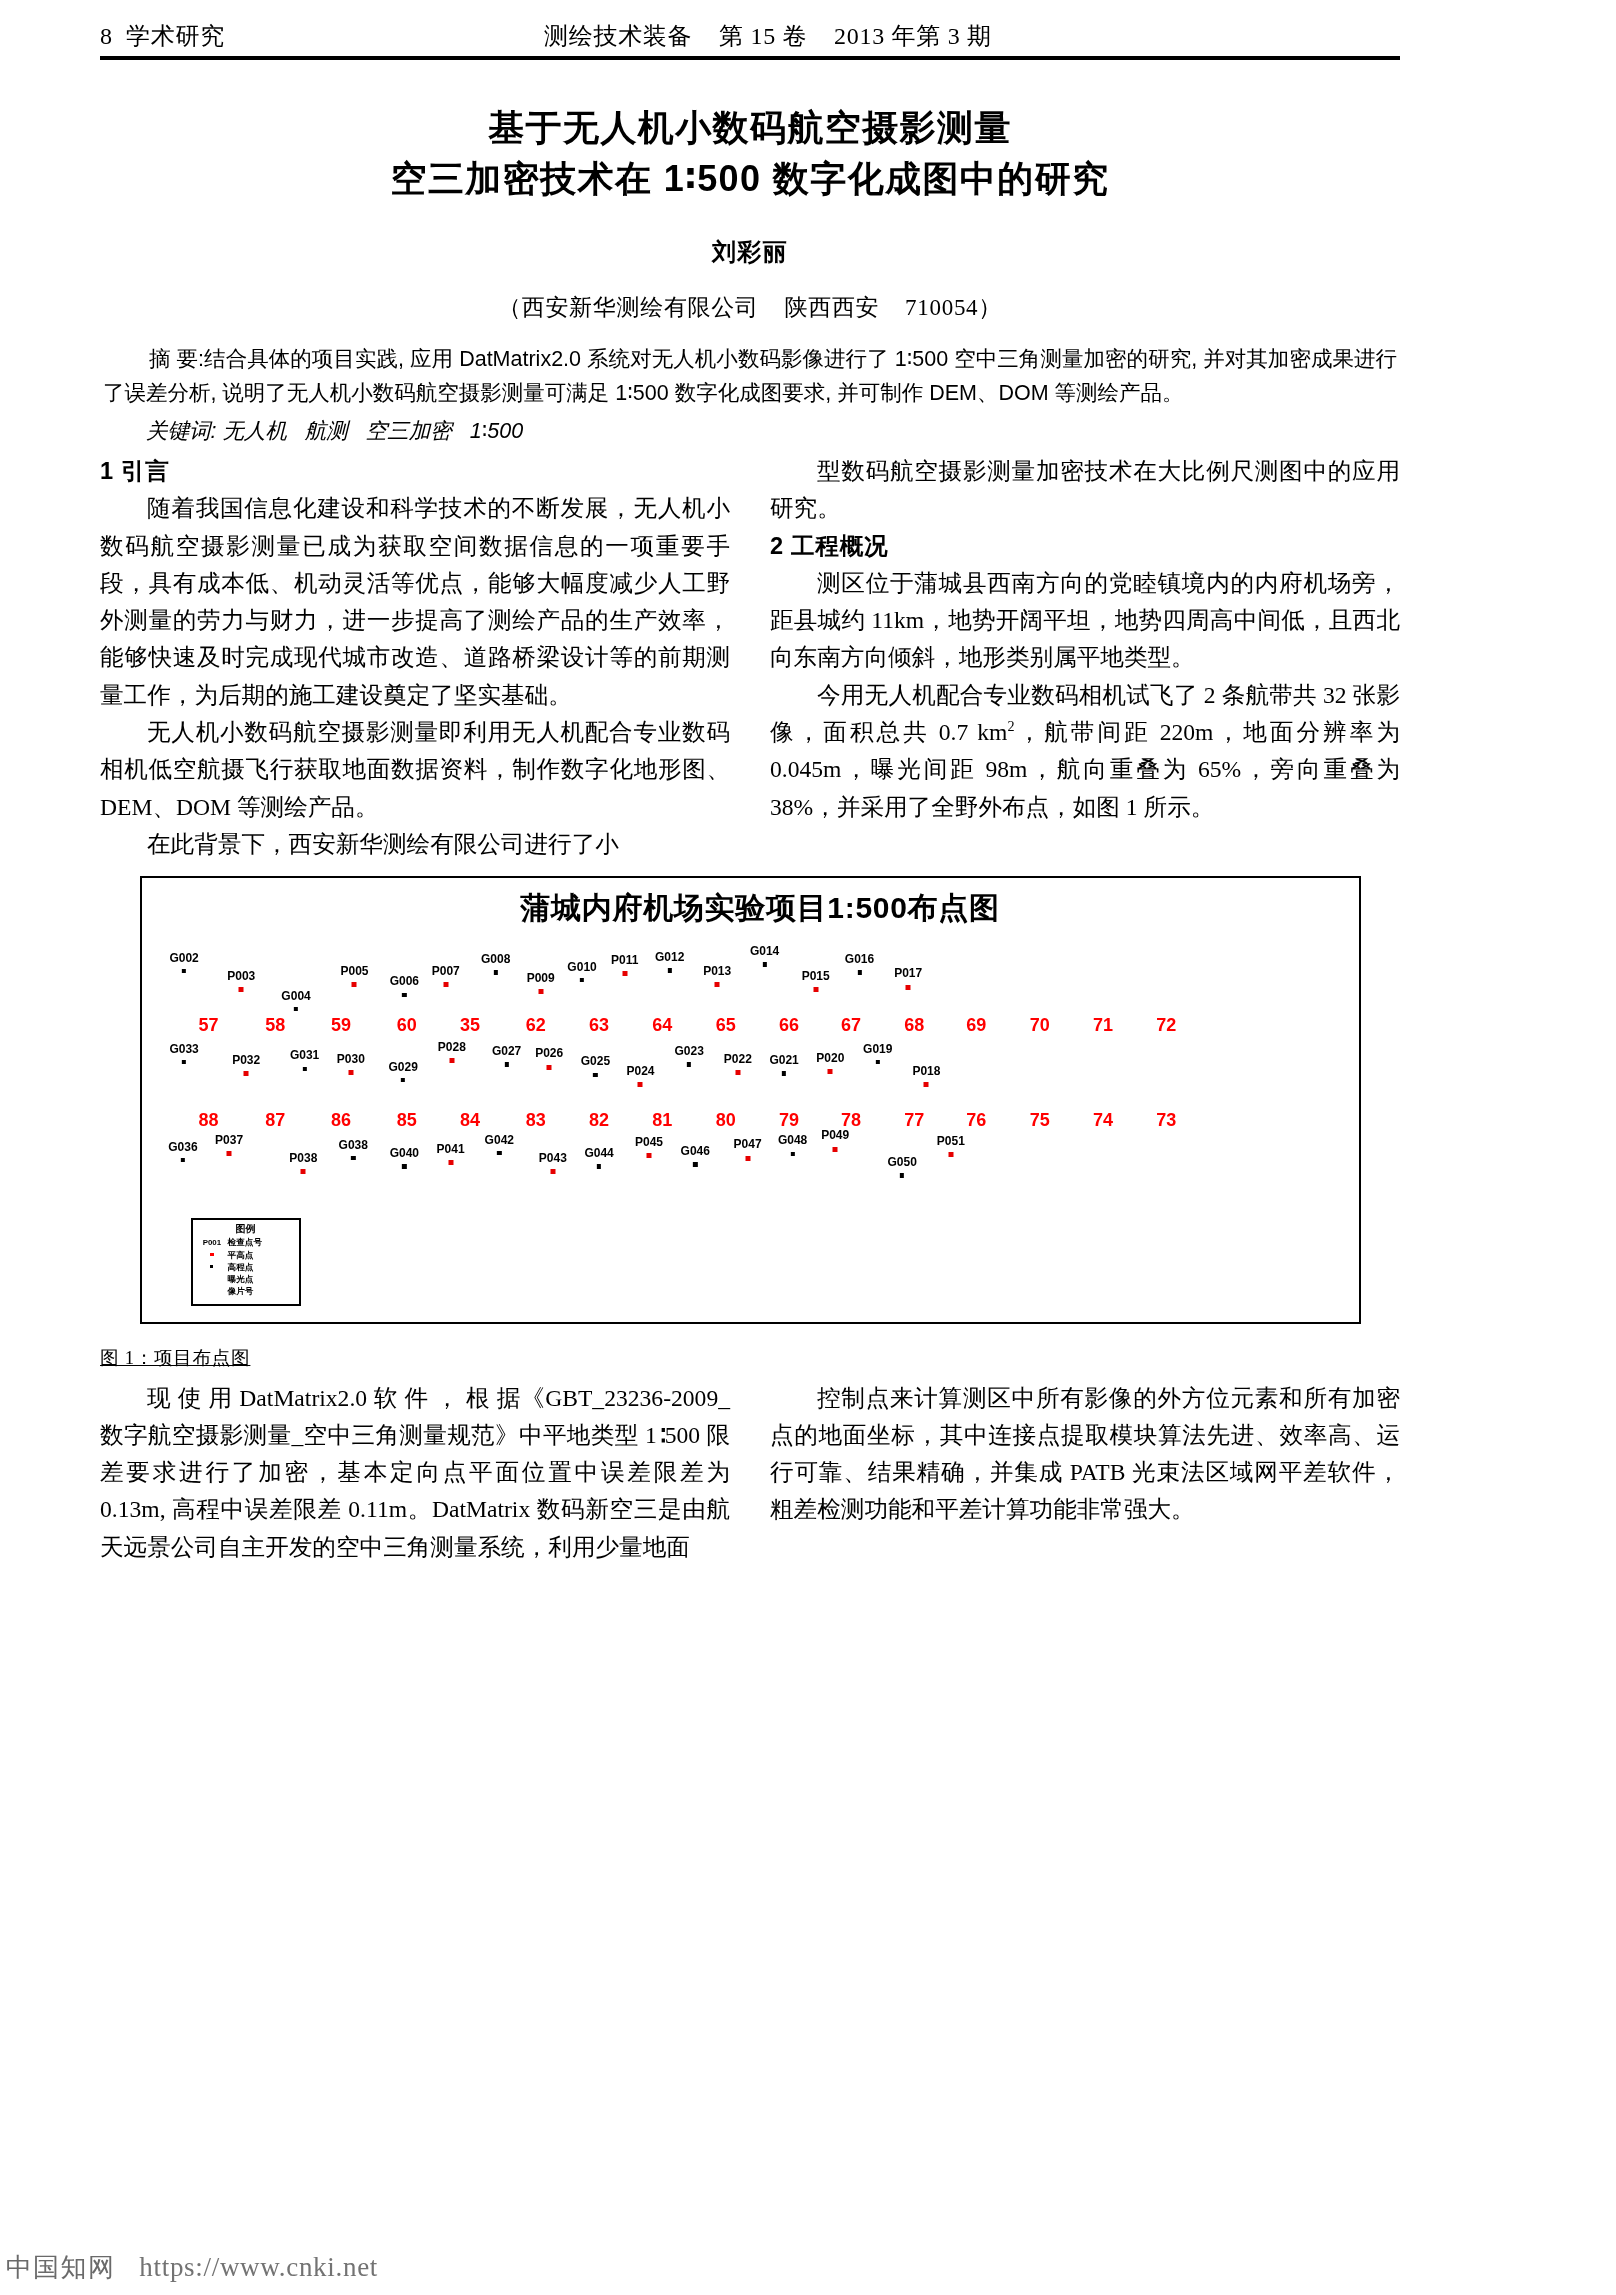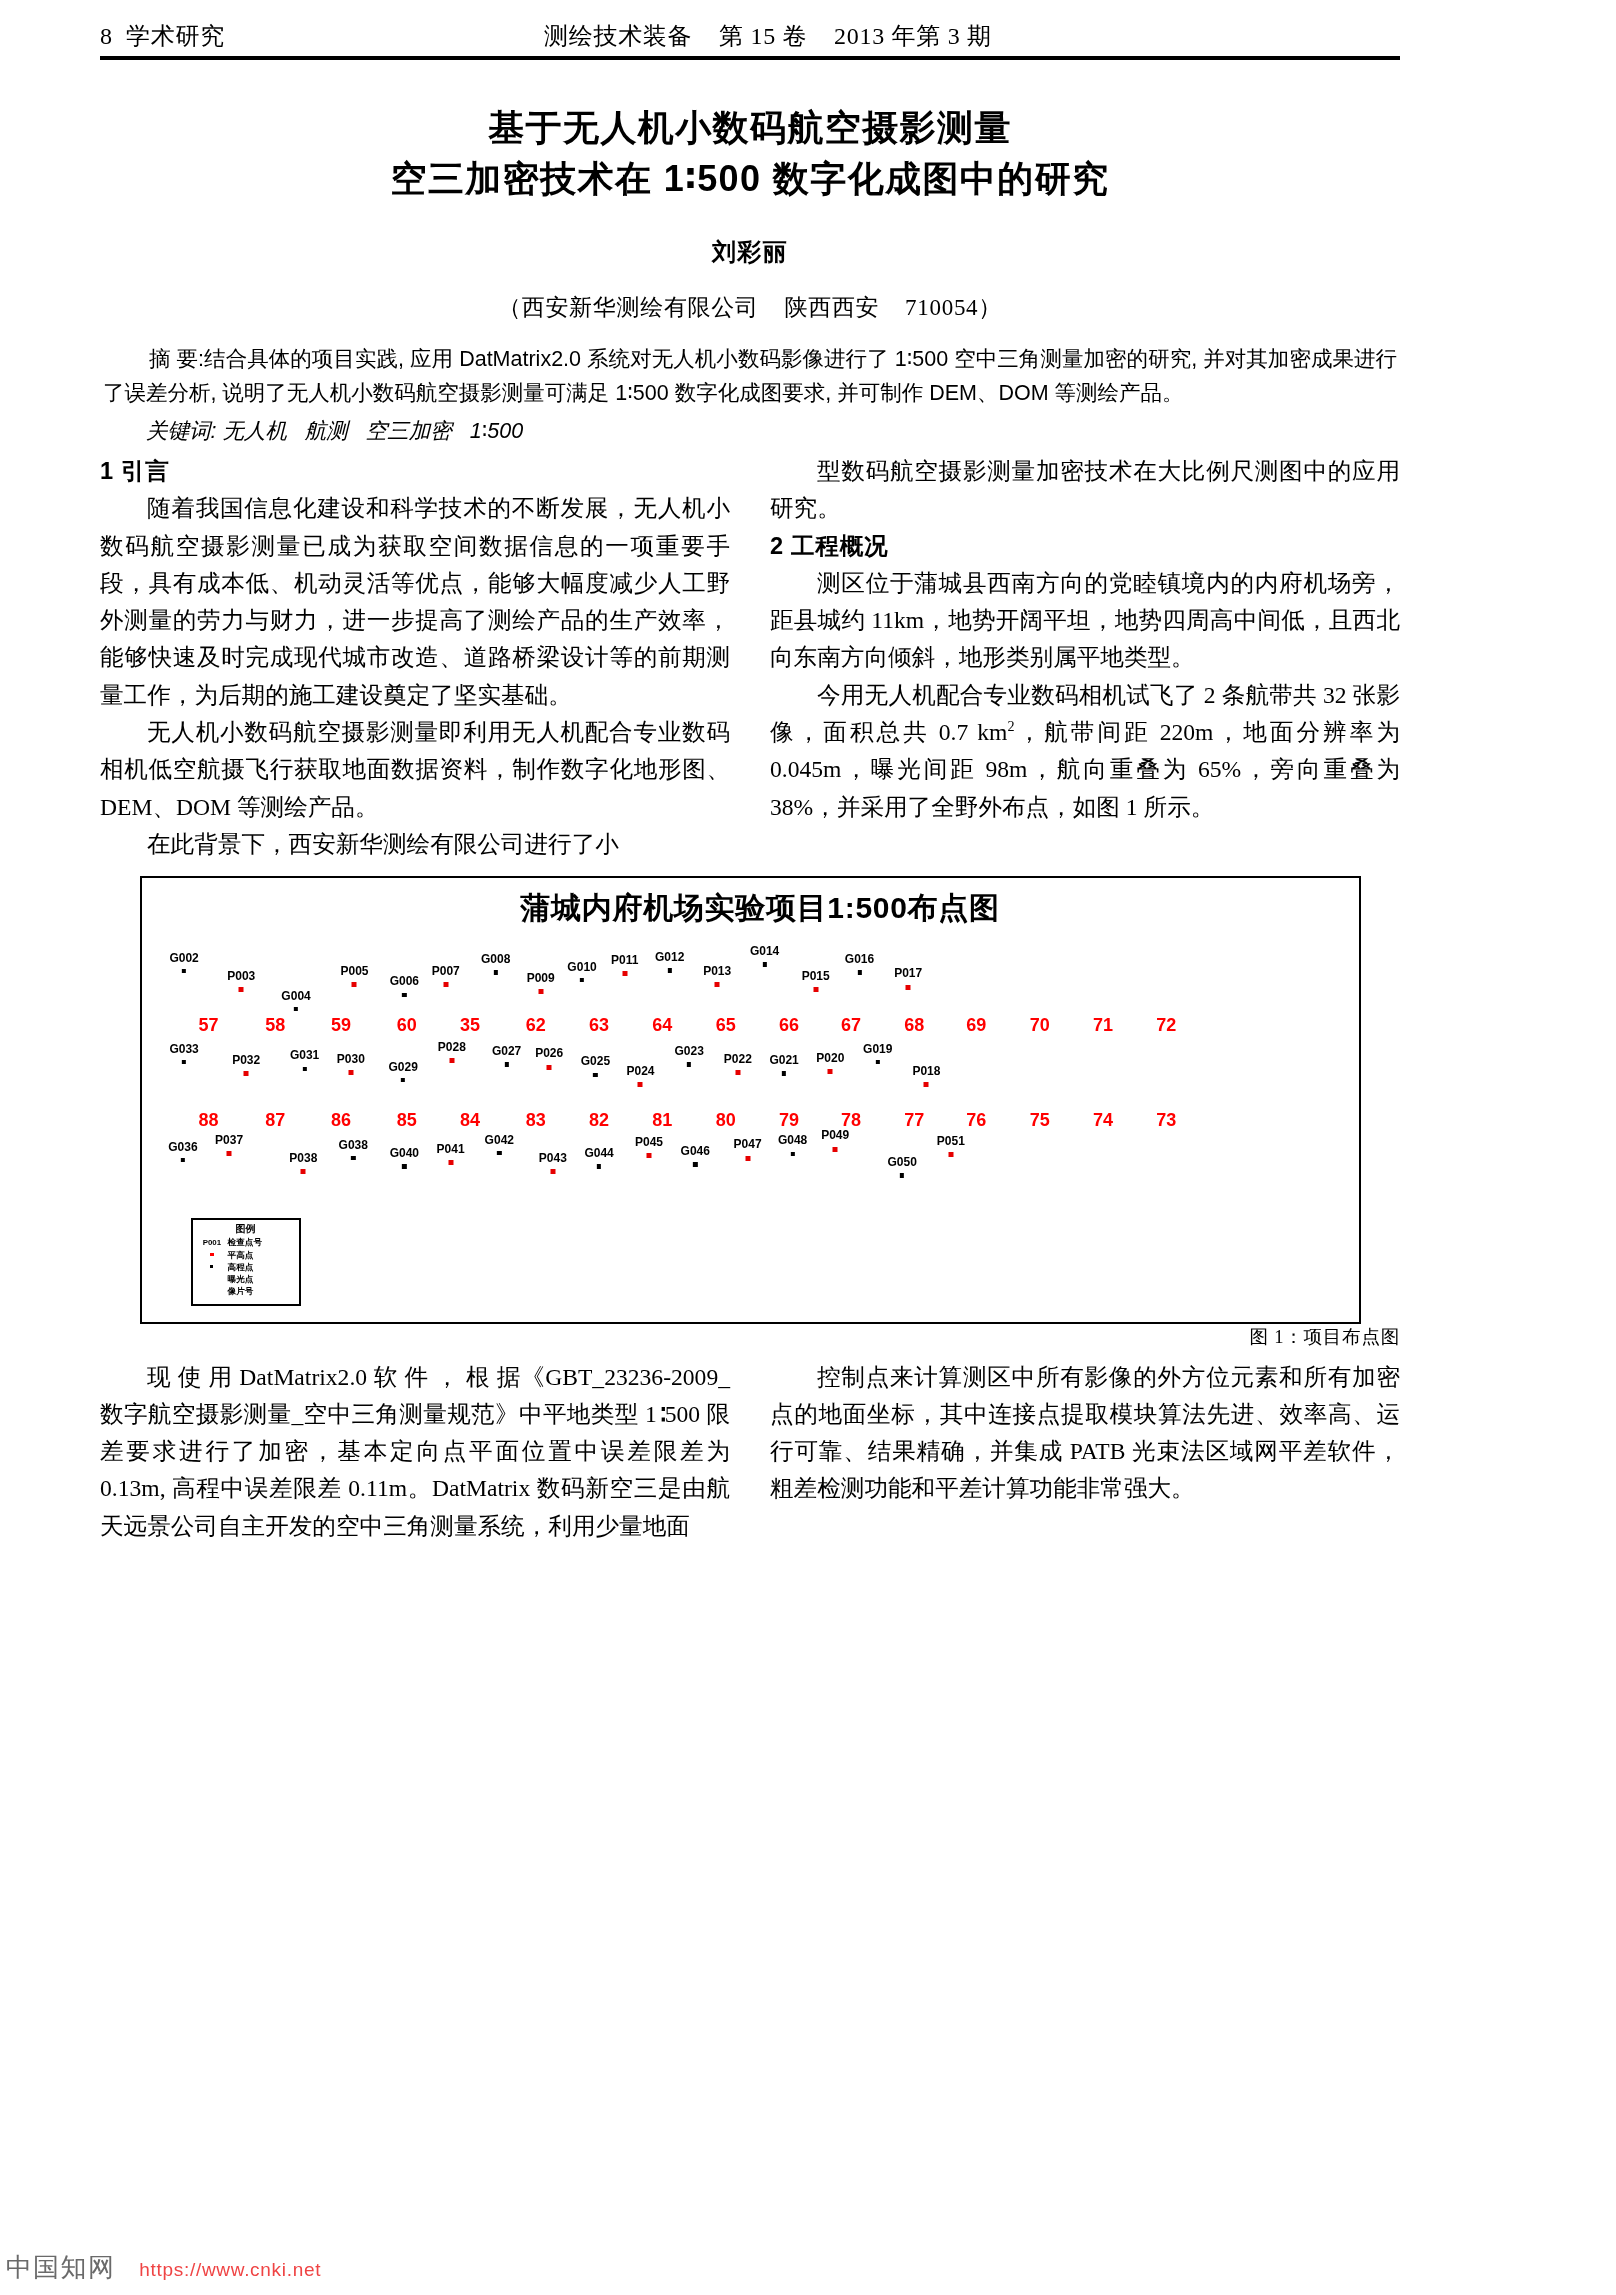--- a/index.html
+++ b/index.html
@@ -211,47 +211,48 @@
     width: 31.5px;
     display: flex;
     align-items: center;
     justify-content: center;
     font-size: 7.9px;
     font-weight: bold;
   }
   .legend .dot-red { width: 3.6px; height: 3.6px; background: #ff0000; display: inline-block; }
   .legend .dot-blk { width: 2.9px; height: 2.9px; background: #000; display: inline-block; }
   .fig-caption {
-    text-align: right;
+    text-align: left;
     font-size: 18.6px;
-    margin-top: 0;
+    margin-top: 21px;
     letter-spacing: 0.7px;
+    text-decoration: underline;
   }
 
   
   .watermark {
     position: absolute;
     left: 0;
     bottom: 10px;
     width: 100%;
     display: flex;
     align-items: baseline;
     gap: 24px;
     padding-left: 5.7px;
     box-sizing: border-box;
   }
   .wm-cn {
     font-size: 26px;
     color: #6a6a6a;
     letter-spacing: 1.4px;
   }
   .wm-url {
-    font-family: Liberation Sans, sans-serif;
-    font-size: 19px;
-    color: #ef4444;
+    font-family: Liberation Serif, serif;
+    font-size: 27px;
+    color: #737373;
     letter-spacing: 0.7px;
   }
 </style>
 </head>
 <body>
 
 <div class="page">
 
   <div class="runhead">
     <span class="left">8  学术研究</span>

